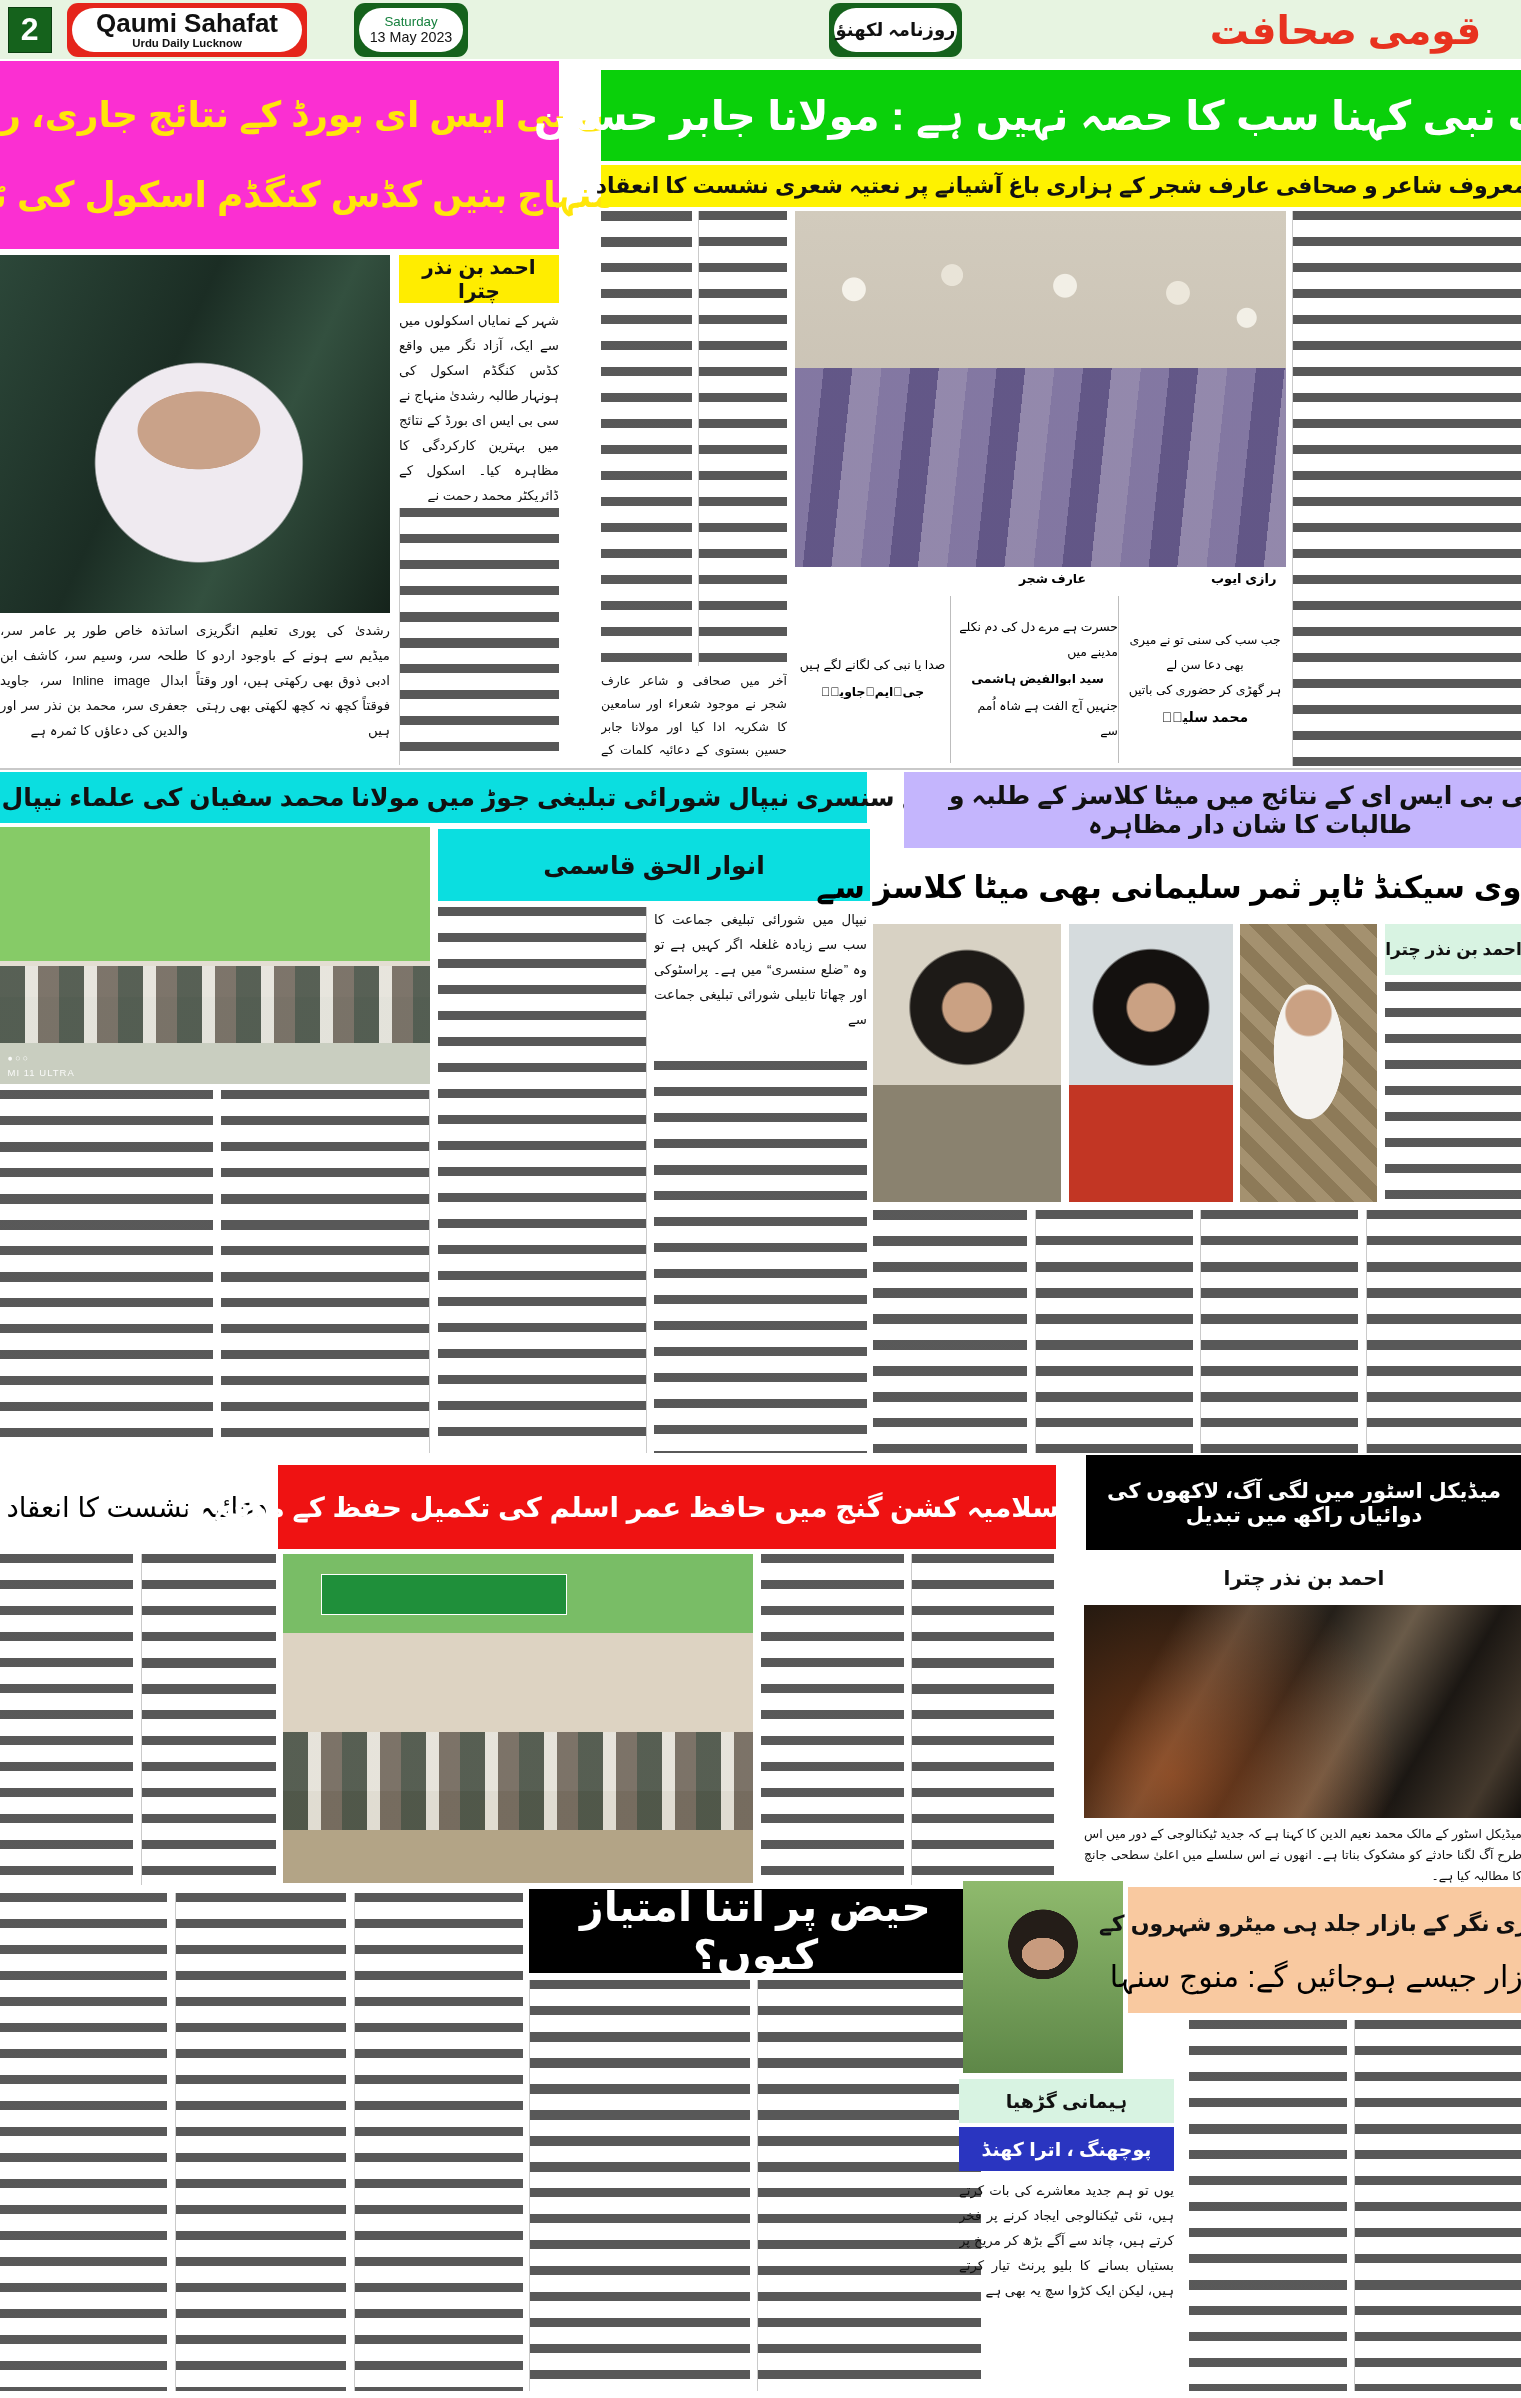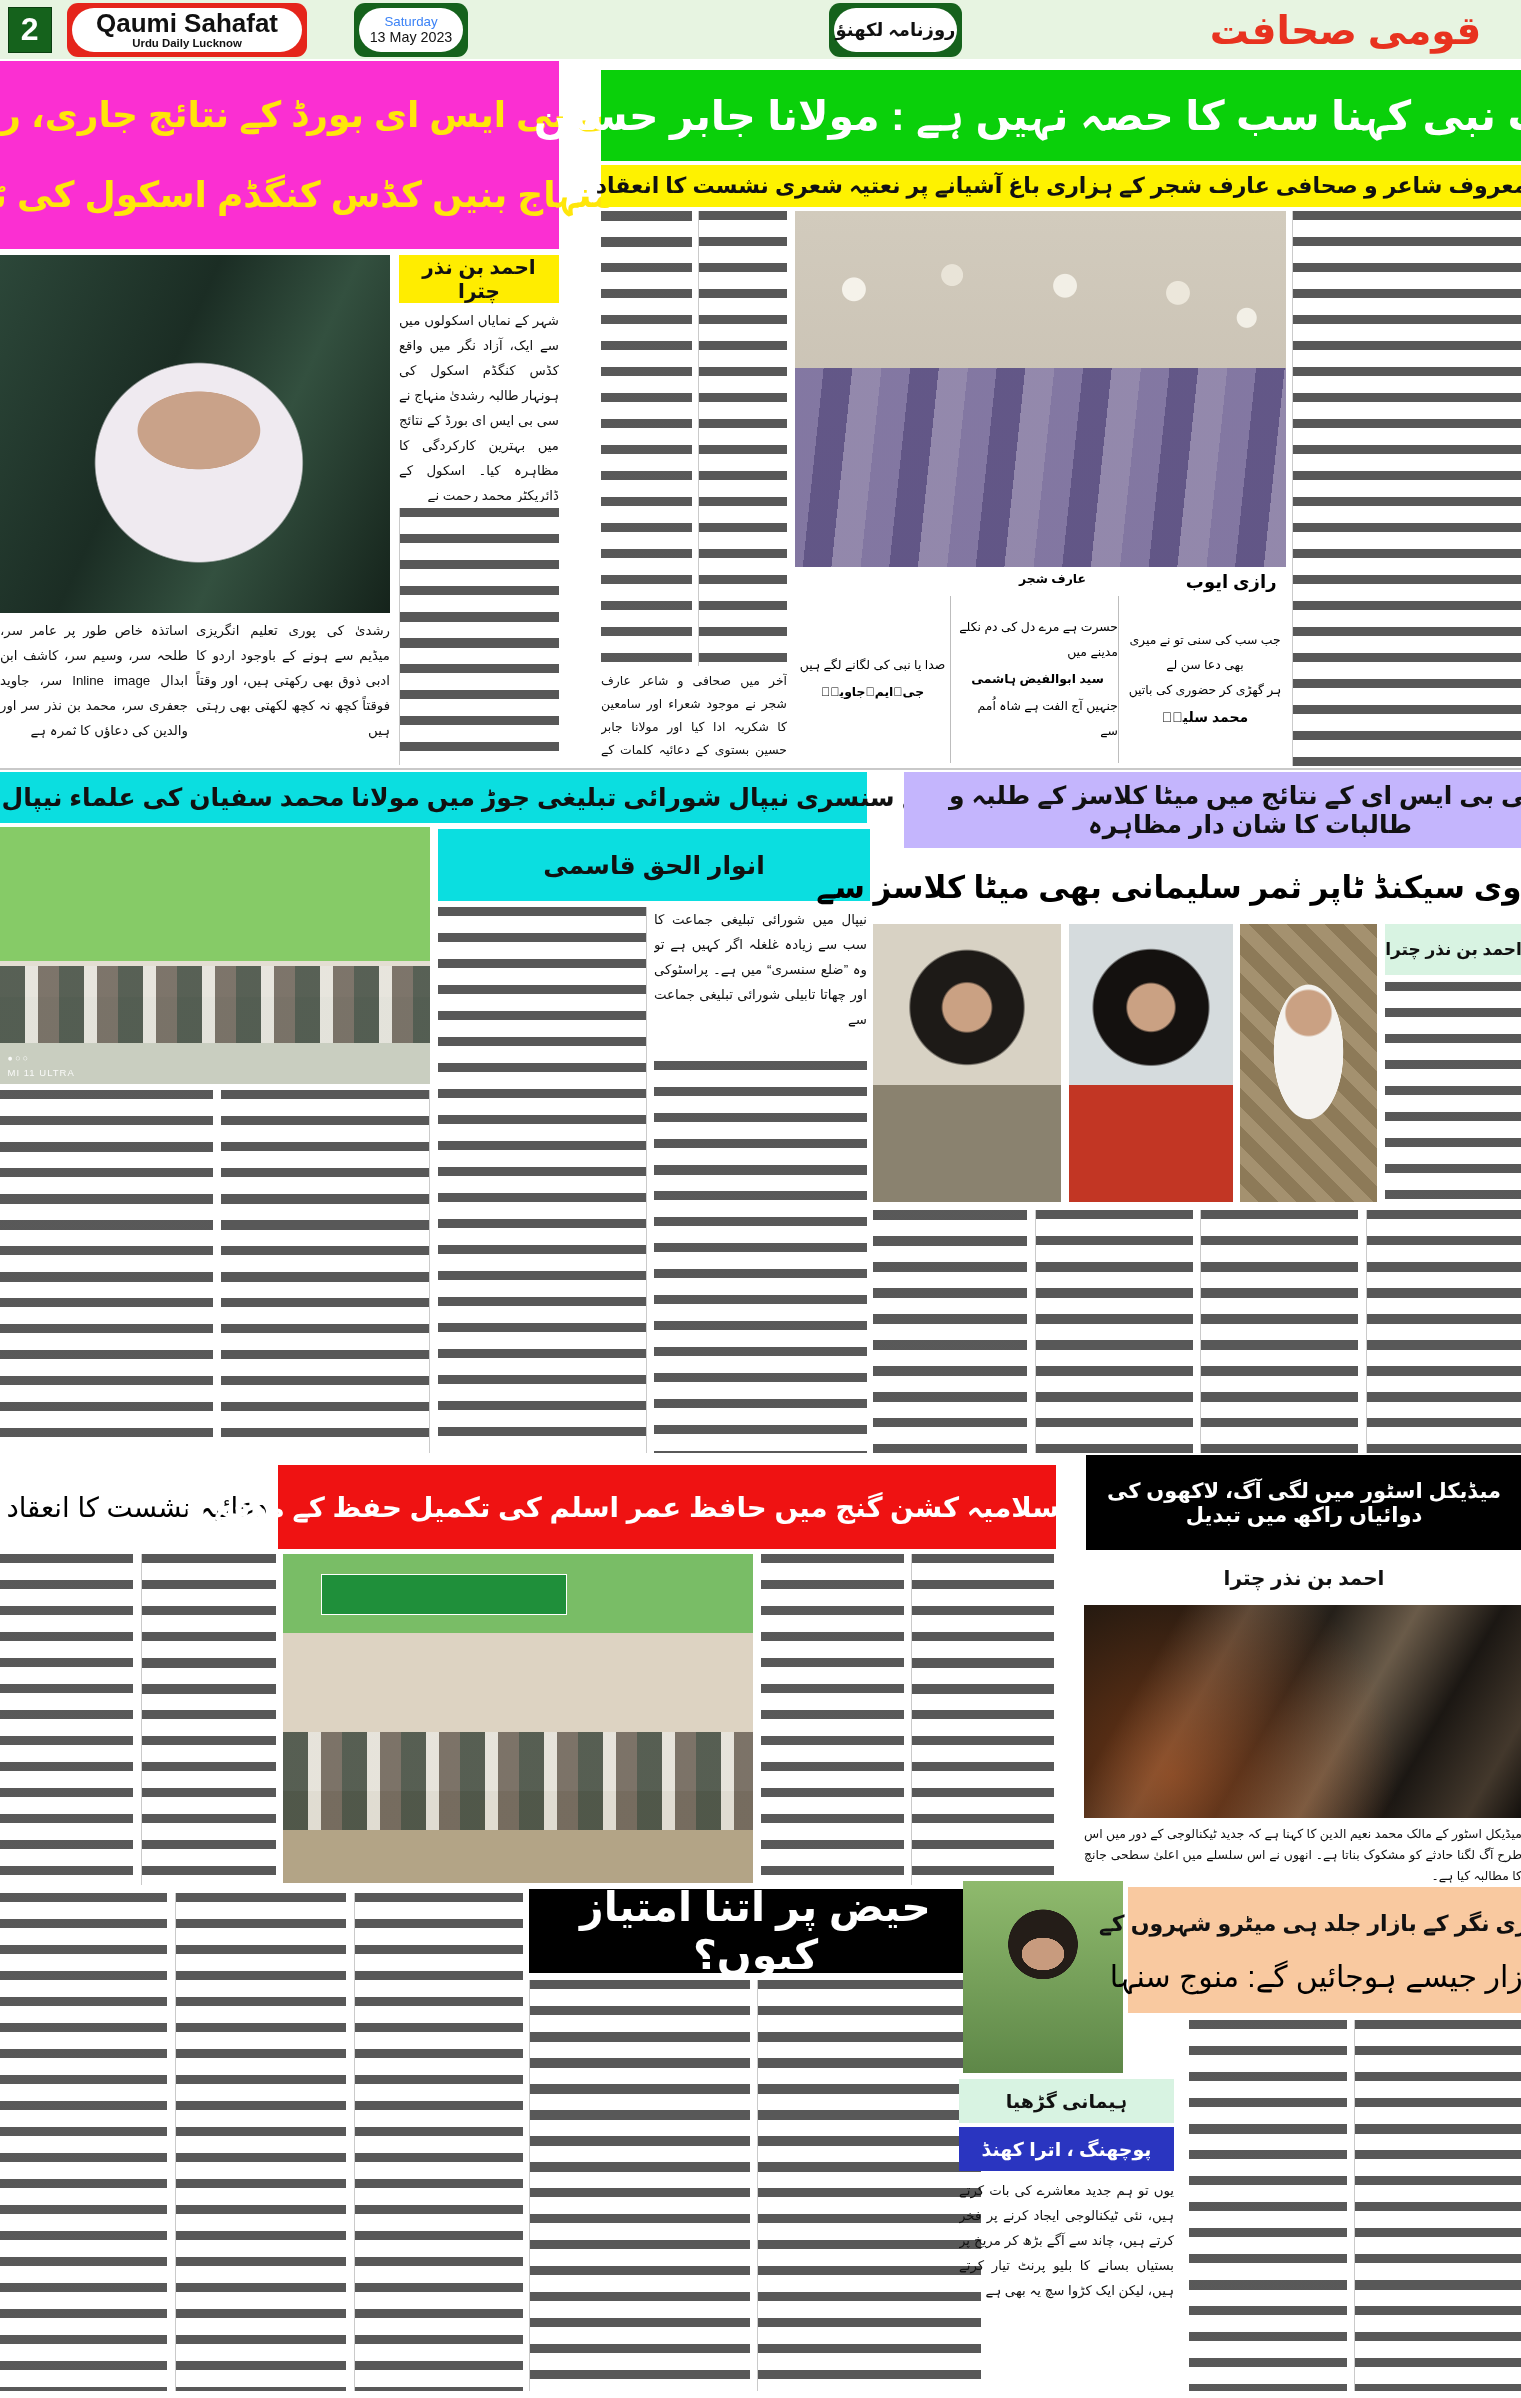--- a/index.html
+++ b/index.html
@@ -76,21 +76,21 @@
 
   <div class="abs pillbox" style="left:67px;top:2.9px;width:240px;height:54px;background:#e5251b;">
     <div class="pill">
       <span style="font-size:26px;font-weight:bold;color:#111;line-height:27px;">Qaumi Sahafat</span>
       <span style="font-size:11.4px;font-weight:bold;color:#111;">Urdu Daily Lucknow</span>
     </div>
   </div>
 
   <div class="abs pillbox" style="left:354px;top:2.9px;width:114px;height:54px;background:#15621c;">
     <div class="pill">
-      <span style="font-size:13.3px;color:#3b82f6;">Saturday</span>
+      <span style="font-size:13.3px;color:#15803d;">Saturday</span>
       <span style="font-size:14.3px;color:#111;">13 May 2023</span>
     </div>
   </div>
 
   <div class="abs pillbox" style="left:829px;top:2.9px;width:133px;height:54px;background:#15621c;">
     <div class="pill">
       <span class="ur" style="font-size:18px;font-weight:bold;color:#111;">روزنامہ لکھنؤ</span>
     </div>
   </div>
 
@@ -120,21 +120,21 @@
 
   <div class="tx" style="left:601px;top:211px;width:91px;height:455px;"></div>
   <div class="tx rule-l" style="left:698px;top:211px;width:89px;height:455px;"></div>
   <div class="rt" style="left:601px;top:670px;width:186px;height:95px;font-size:12.4px;line-height:23px;">آخر میں صحافی و شاعر عارف شجر نے موجود شعراء اور سامعین کا شکریہ ادا کیا اور مولانا جابر حسین بستوی کے دعائیہ کلمات کے ساتھ شعری نشست کا اختتام ہوا۔</div>
 
   <div class="ph ph-crowd" style="left:795px;top:211px;width:491px;height:356px;">
     <div class="mats"></div>
   </div>
 
   <div class="abs" style="left:795px;top:571px;width:491px;height:196px;">
-    <div class="abs ur" style="right:9.5px;top:0;font-size:18px;font-weight:bold;">رازی ایوب</div>
+    <div class="abs ur" style="right:9.5px;top:0;font-size:13px;font-weight:bold;">رازی ایوب</div>
     <div class="abs ur" style="right:200px;top:0;font-size:12.4px;font-weight:bold;">عارف شجر</div>
     <div class="abs ctr col" style="right:0;top:25px;width:162px;height:167px;">
       <div class="ur" style="font-size:12.4px;line-height:25px;">جب سب کی سنی تو نے میری بھی دعا سن لے</div>
       <div class="ur" style="font-size:12.4px;line-height:25px;">ہر گھڑی کر حضوری کی باتیں</div>
       <div class="ur" style="font-size:14px;font-weight:bold;line-height:28.5px;">محمد سلیمؔ</div>
     </div>
     <div class="abs ctr col rule-r" style="right:167px;top:25px;width:162px;height:167px;text-align:right;">
       <div class="ur" style="font-size:12.4px;line-height:25px;">حسرت ہے مرے دل کی دم نکلے مدینے میں</div>
       <div class="ur" style="font-size:12.4px;font-weight:bold;line-height:28.5px;">سید ابوالفیض ہاشمی</div>
       <div class="ur" style="font-size:12.4px;line-height:25px;">جنہیں آج الفت ہے شاہ اُمم سے</div>

